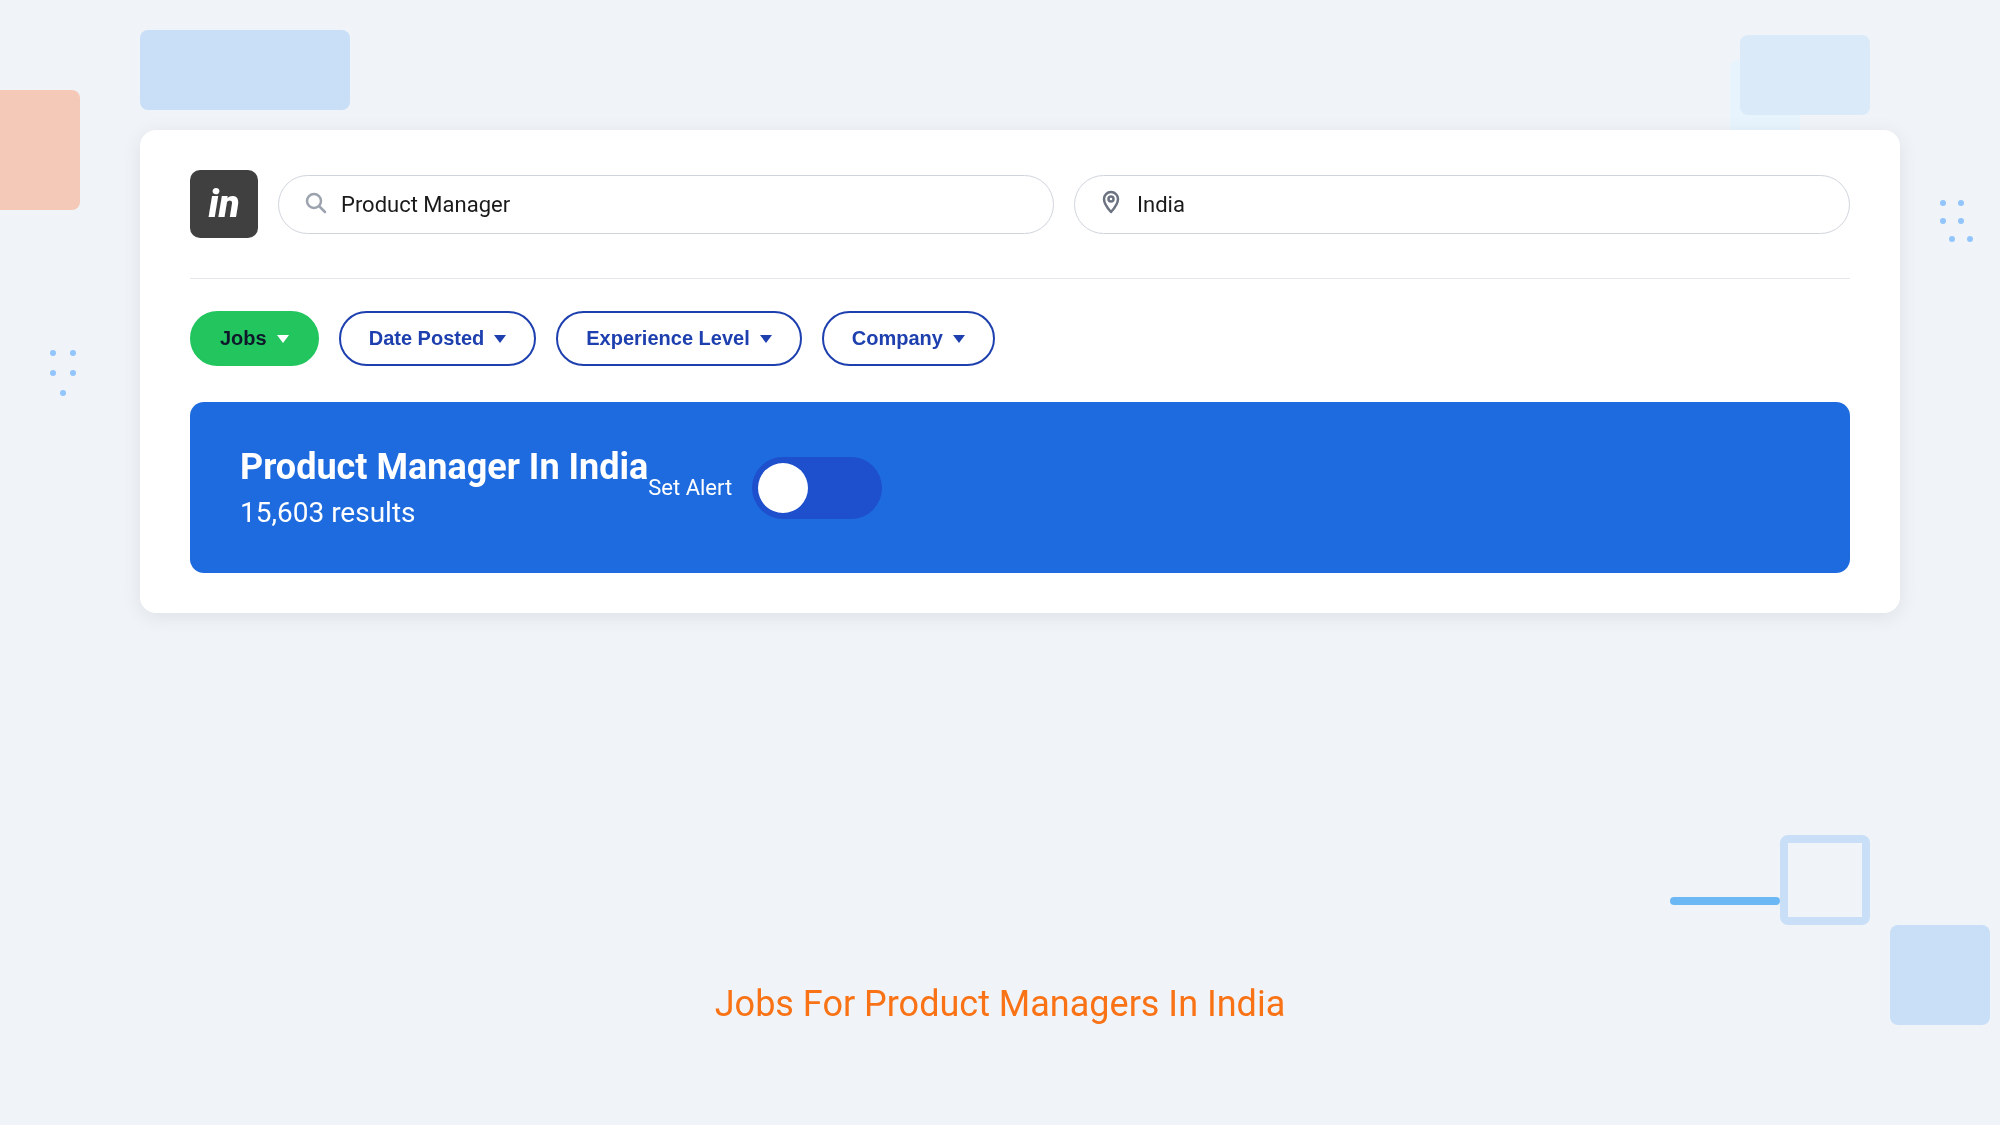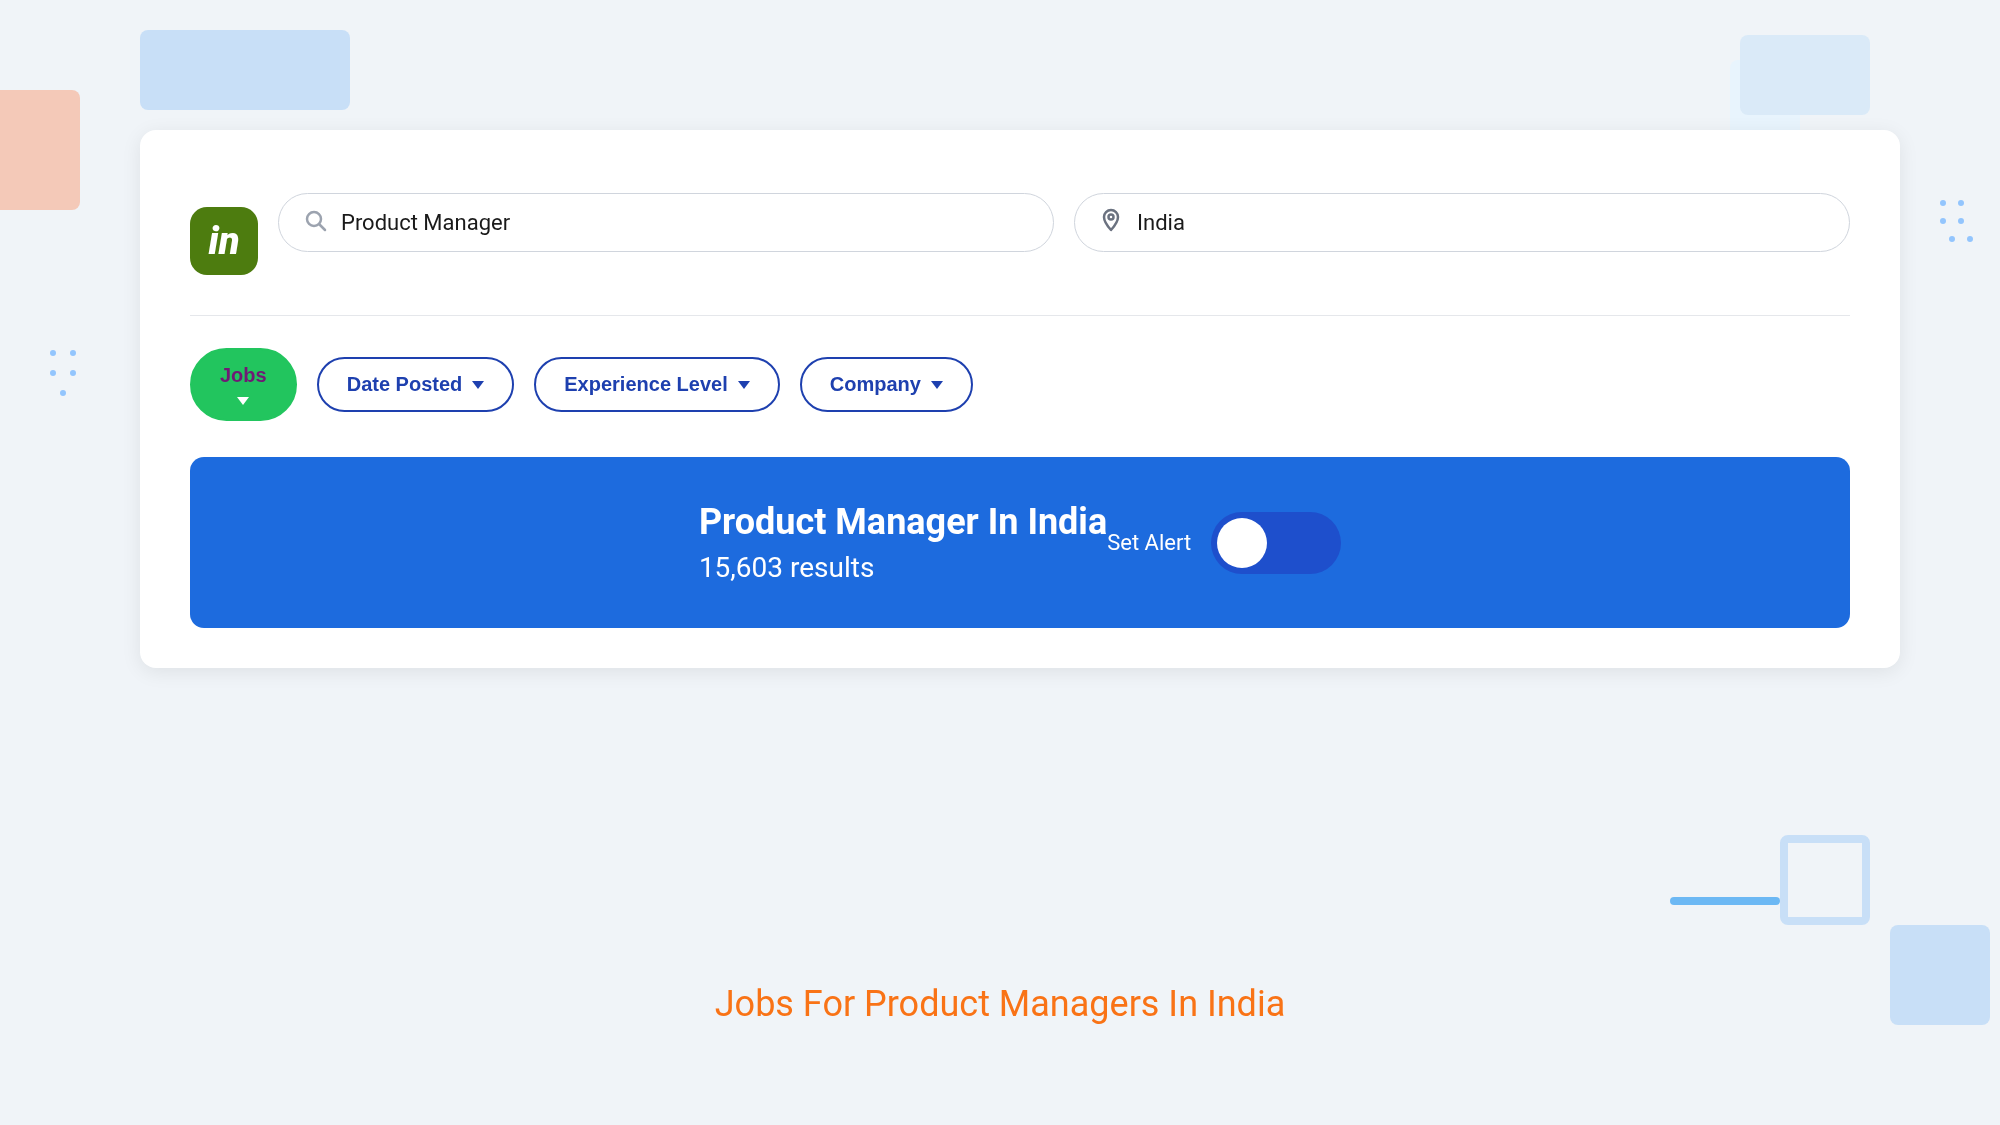--- a/index.html
+++ b/index.html
@@ -113,27 +113,26 @@
     .search-section {
       display: flex;
       align-items: center;
       gap: 20px;
       margin-bottom: 40px;
     }
 
     .linkedin-logo {
       width: 68px;
       height: 68px;
-      background: #4d7c0f;
-      border-radius: 17px;
+      background: #404040;
+      border-radius: 10px;
       display: flex;
       align-items: center;
       justify-content: center;
       flex-shrink: 0;
-      margin-top: 37px;
     }
 
     .linkedin-logo span {
       color: white;
       font-size: 38px;
       font-weight: 900;
       font-style: italic;
       line-height: 1;
     }
 
@@ -214,22 +213,21 @@
       border-radius: 50px;
       font-size: 20px;
       font-weight: 600;
       cursor: pointer;
       border: 2px solid;
     }
 
     .filter-btn.active {
       background: #22c55e;
       border-color: #22c55e;
-      color: #701a75;
-      flex-direction: column;
+      color: #0f172a;
     }
 
     .filter-btn.outline {
       background: white;
       border-color: #1e40af;
       color: #1e40af;
       align-items: center;
     }
 
     .chevron-down {
@@ -241,21 +239,21 @@
       border-top: 8px solid currentColor;
     }
 
     
     .results-banner {
       background: #1d6bde;
       border-radius: 14px;
       padding: 44px 50px;
       display: flex;
       align-items: center;
-      justify-content: center;
+      justify-content: flex-start;
     }
 
     .results-text-block {
       color: white;
     }
 
     .results-title {
       font-size: 36px;
       font-weight: 700;
       margin-bottom: 8px;

